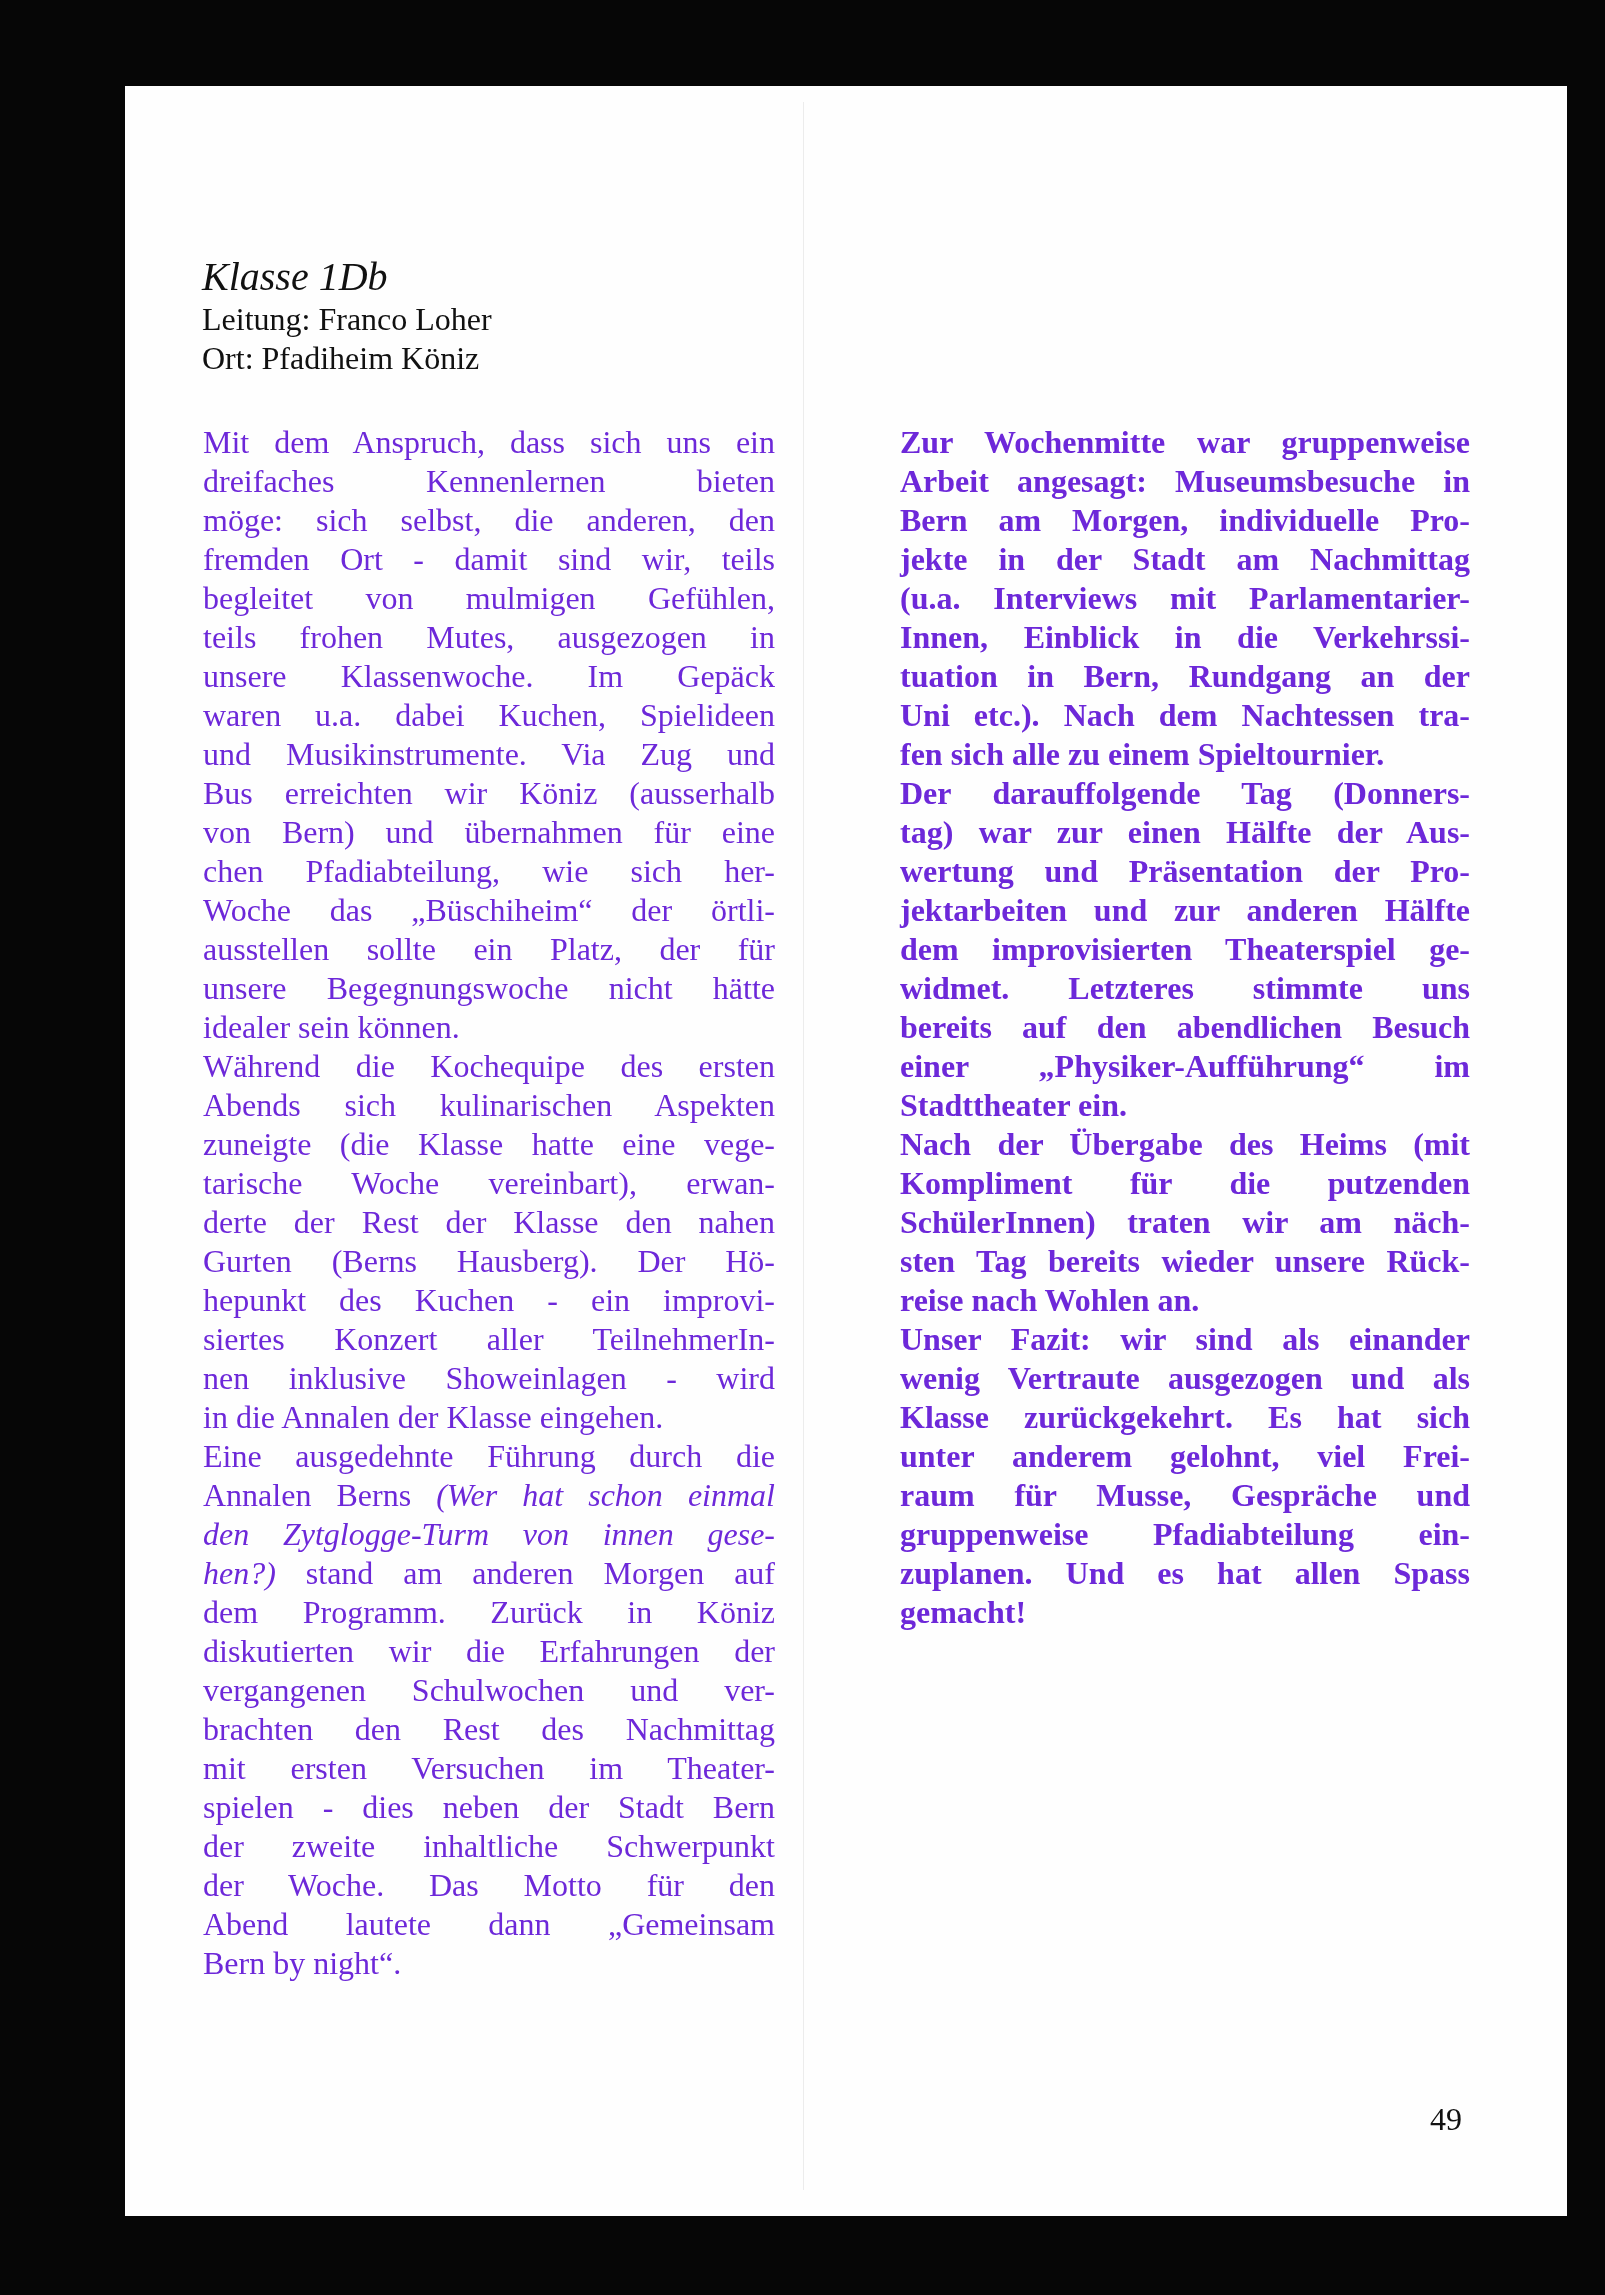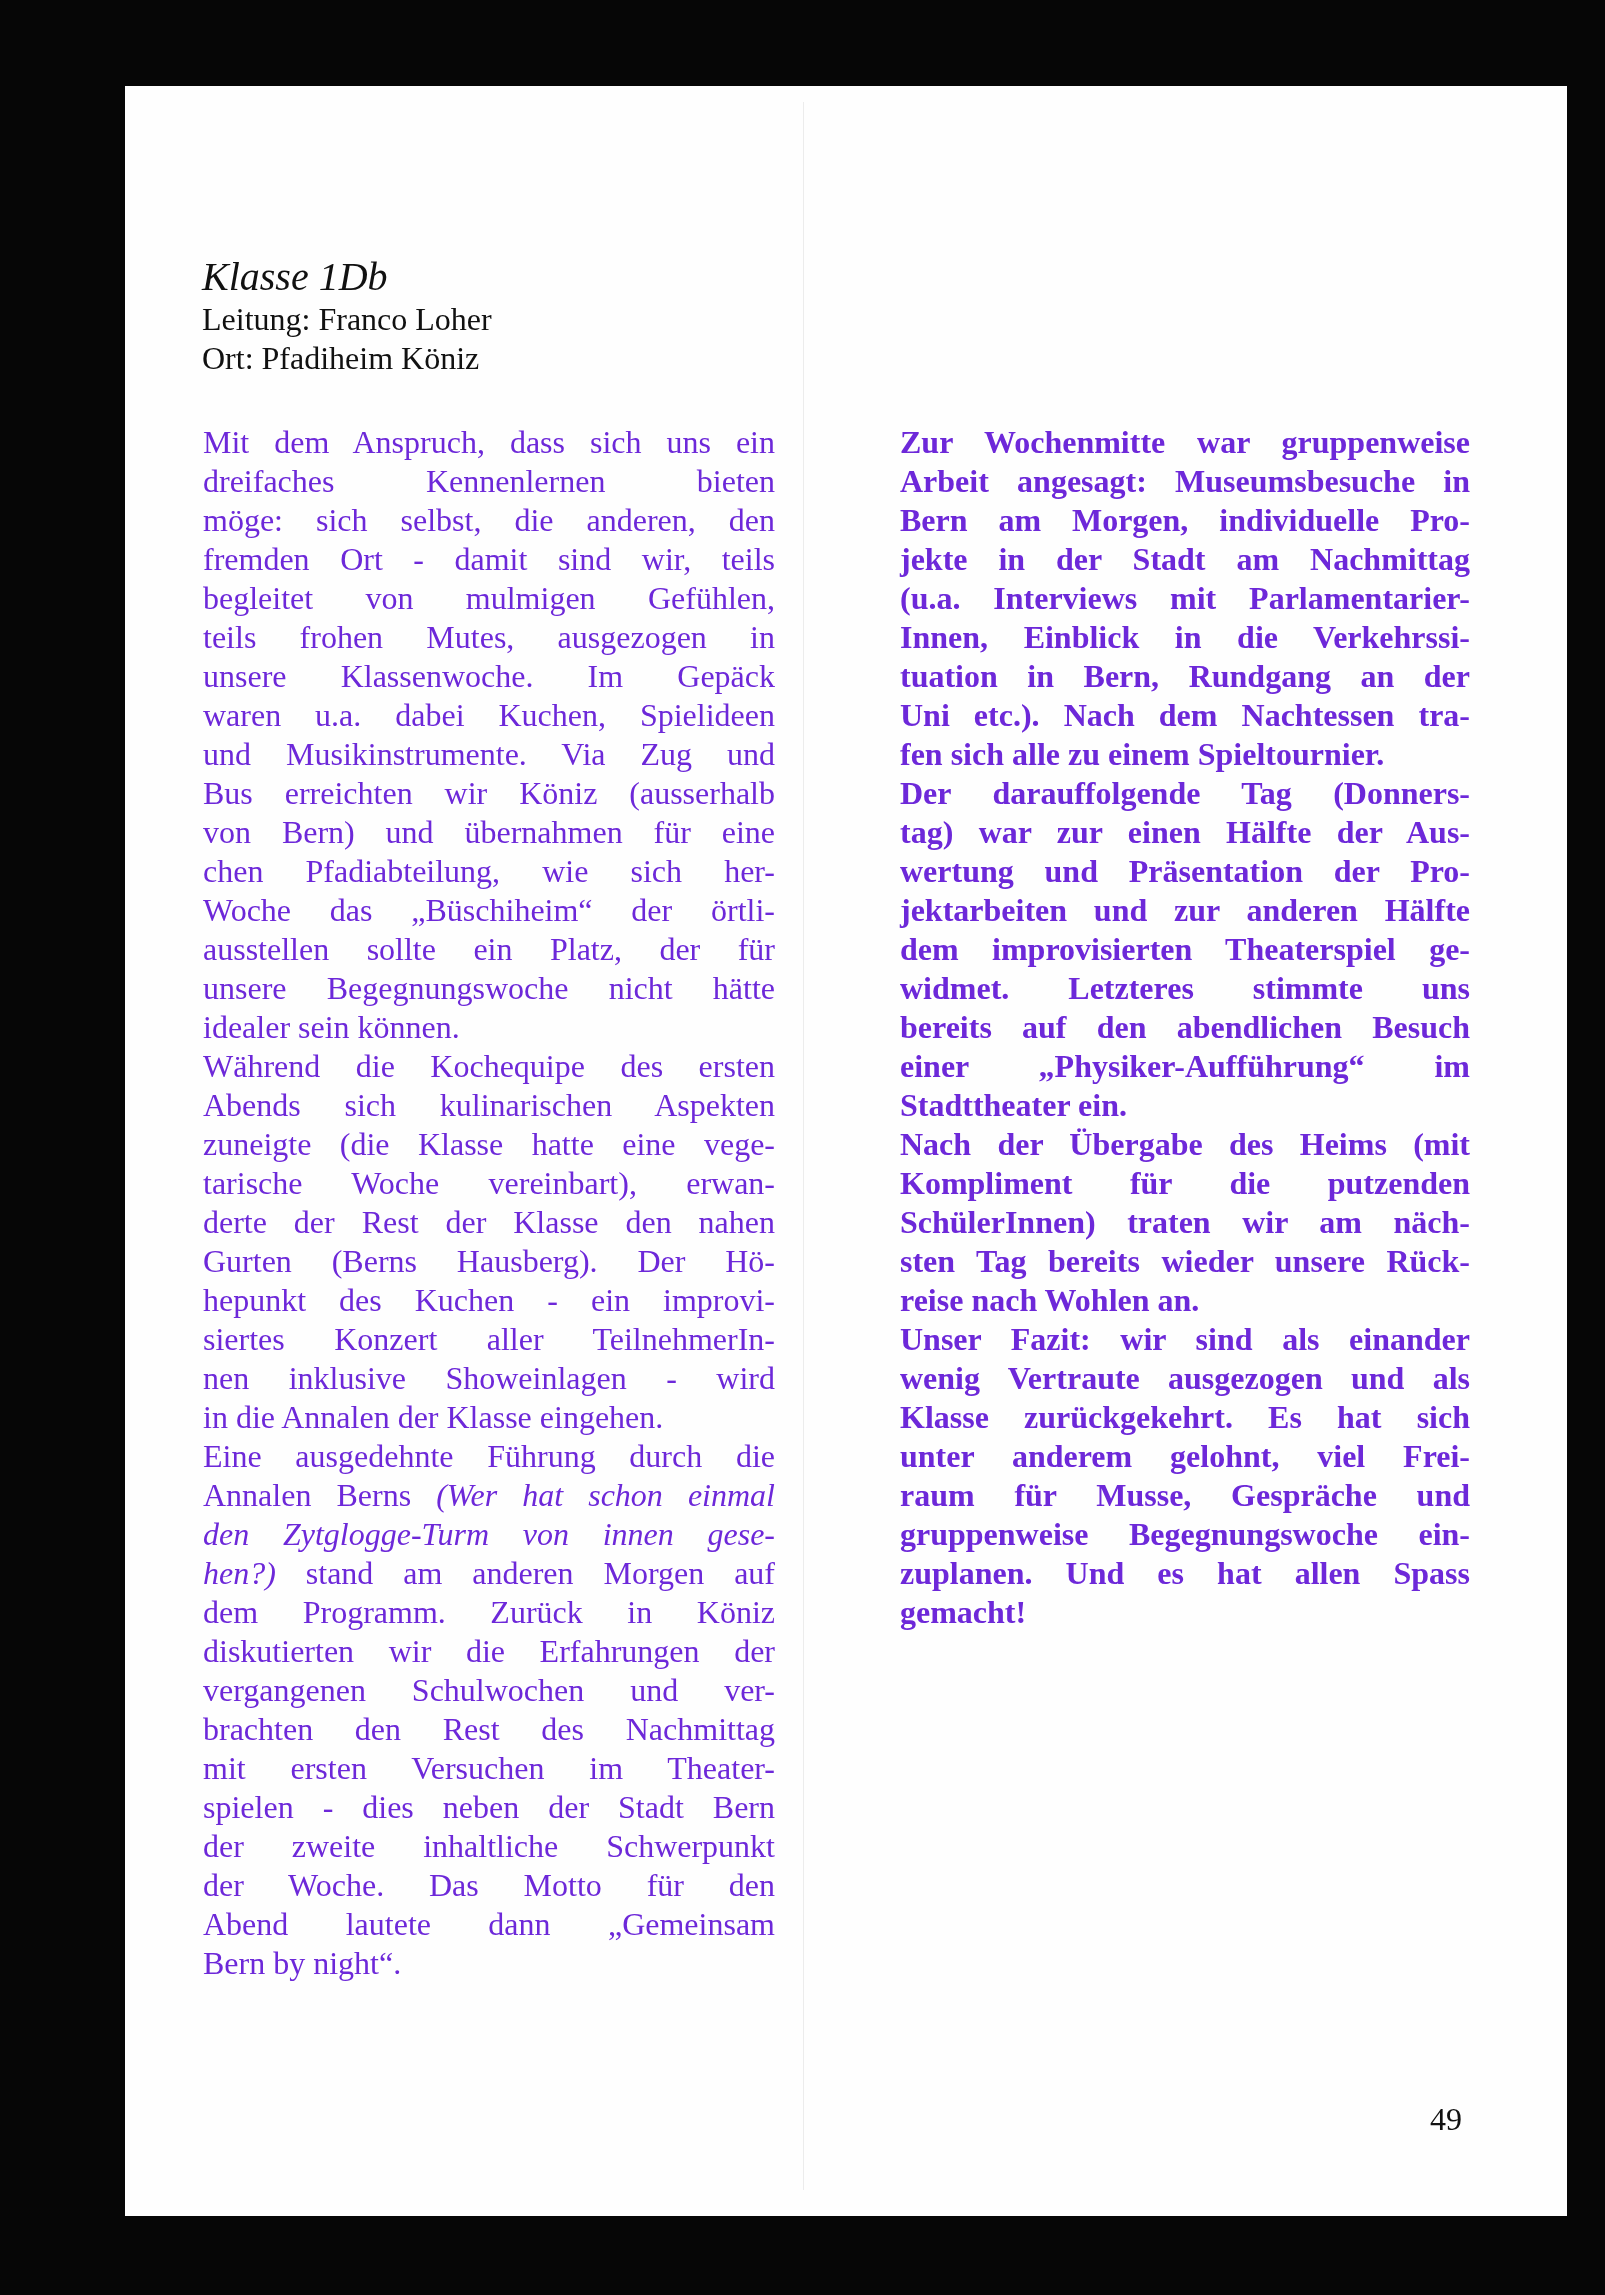--- a/index.html
+++ b/index.html
@@ -158,20 +158,20 @@
       <span class="line"><span>Nach der Übergabe des Heims (mit</span></span>
       <span class="line"><span>Kompliment für die putzenden</span></span>
       <span class="line"><span>SchülerInnen) traten wir am näch-</span></span>
       <span class="line"><span>sten Tag bereits wieder unsere Rück-</span></span>
       <span class="line last"><span>reise nach Wohlen an.</span></span>
       <span class="line"><span>Unser Fazit: wir sind als einander</span></span>
       <span class="line"><span>wenig Vertraute ausgezogen und als</span></span>
       <span class="line"><span>Klasse zurückgekehrt. Es hat sich</span></span>
       <span class="line"><span>unter anderem gelohnt, viel Frei-</span></span>
       <span class="line"><span>raum für Musse, Gespräche und</span></span>
-      <span class="line"><span>gruppenweise Begegnungswoche ein-</span></span>
+      <span class="line"><span>gruppenweise Pfadiabteilung ein-</span></span>
       <span class="line"><span>zuplanen. Und es hat allen Spass</span></span>
       <span class="line last"><span>gemacht!</span></span>
     </div>
 
   <div class="page-number">49</div>
 </div>
 
 
 </body></html>

